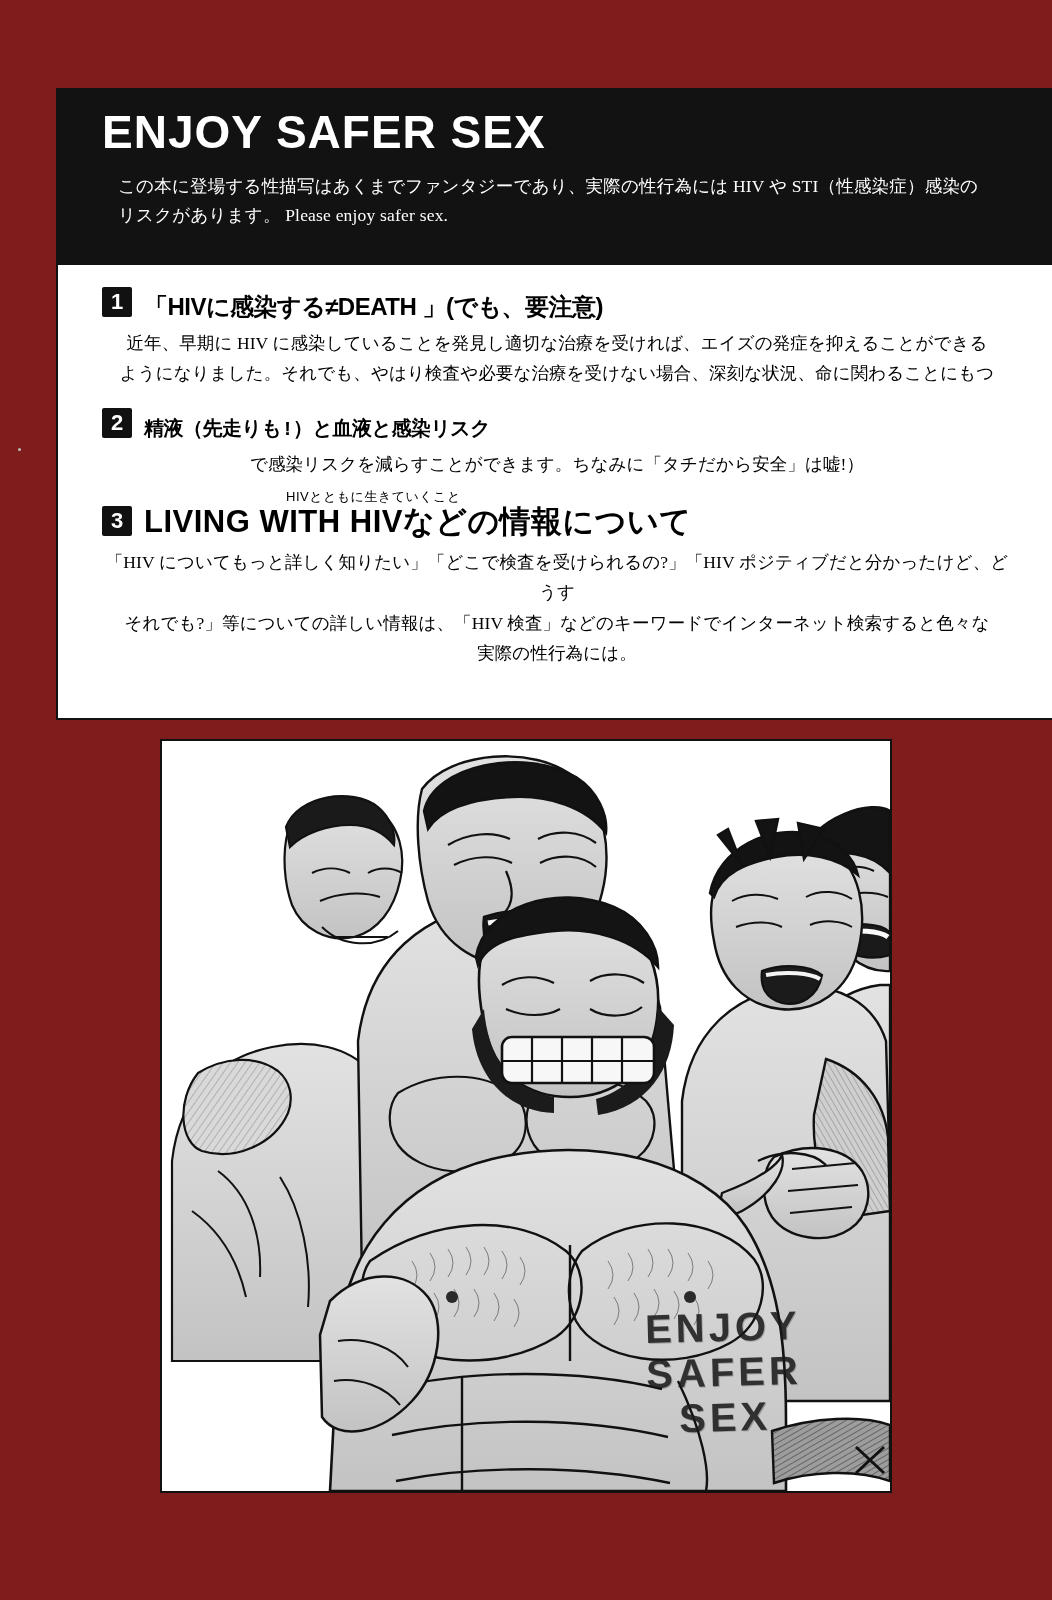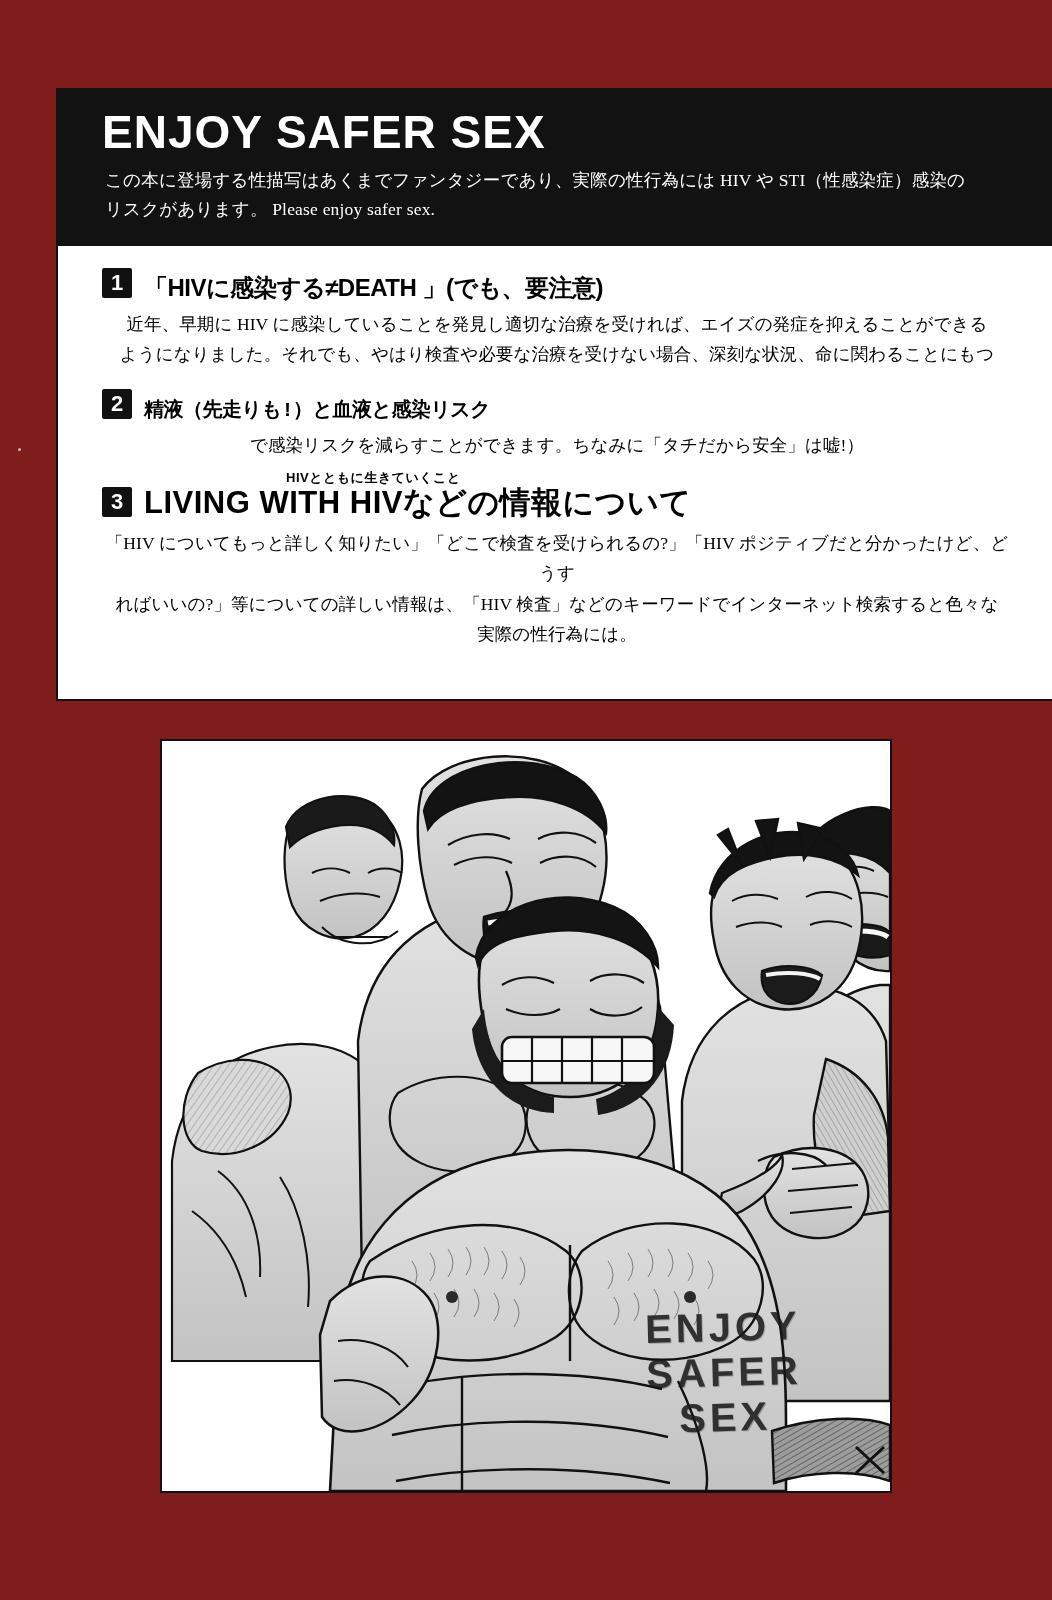--- a/index.html
+++ b/index.html
@@ -47,21 +47,21 @@
     font-size: 46px;
     letter-spacing: 1px;
     line-height: 1.05;
     margin: 0 0 10px 0;
   }
   .header-sub {
     font-family: "Liberation Serif", serif;
     font-size: 17.5px;
     line-height: 1.62;
     letter-spacing: 0.2px;
-    margin: 3px;
+    margin: 16px;
   }
   .header-sub span { display: block; }
 
   .body-area {
     padding: 22px 44px 30px 44px;
   }
 
   .section { margin-bottom: 6px; }
 
   .sec-head {
@@ -94,21 +94,21 @@
   .sec-title-2 { font-size: 20px; font-family: Liberation Mono, monospace; }
   .sec-title-3 {
     font-size: 31px;
     letter-spacing: 0.5px;
   }
   .ruby {
     position: absolute;
     left: 152px;
     top: -17px;
     font-size: 13px;
-    font-weight: bold;
+    font-weight: normal;
     letter-spacing: 0.5px;
     font-family: "Liberation Sans", sans-serif;
     padding-left: 32px;
   }
   .sec-body {
     font-family: "Liberation Serif", serif;
     font-size: 17.5px;
     line-height: 1.72;
     letter-spacing: 0.1px;
     margin: 0 0 20px 0;
@@ -201,21 +201,21 @@
       </div>
 
       <div class="section">
         <div class="sec-head sec3-head">
           <div class="num-box">3</div>
           <div class="ruby">HIVとともに生きていくこと</div>
           <div class="sec-title sec-title-3">LIVING  WITH  HIVなどの情報について</div>
         </div>
         <p class="sec-body">
           <span>「HIV についてもっと詳しく知りたい」「どこで検査を受けられるの?」「HIV ポジティブだと分かったけど、どうす</span>
-          <span>ればいいの?」等についての詳しい情報は、「HIV 検査」などのキーワードでインターネット検索すると色々な</span>
+          <span>それでも?」等についての詳しい情報は、「HIV 検査」などのキーワードでインターネット検索すると色々な</span>
           <span>実際の性行為には。</span>
         </p>
       </div>
 
     </div>
   </section>
 
   <figure class="art-frame" style="margin:0;">
     <svg class="art-svg" viewBox="0 0 728 750" preserveAspectRatio="xMidYMid slice">
       <defs>

